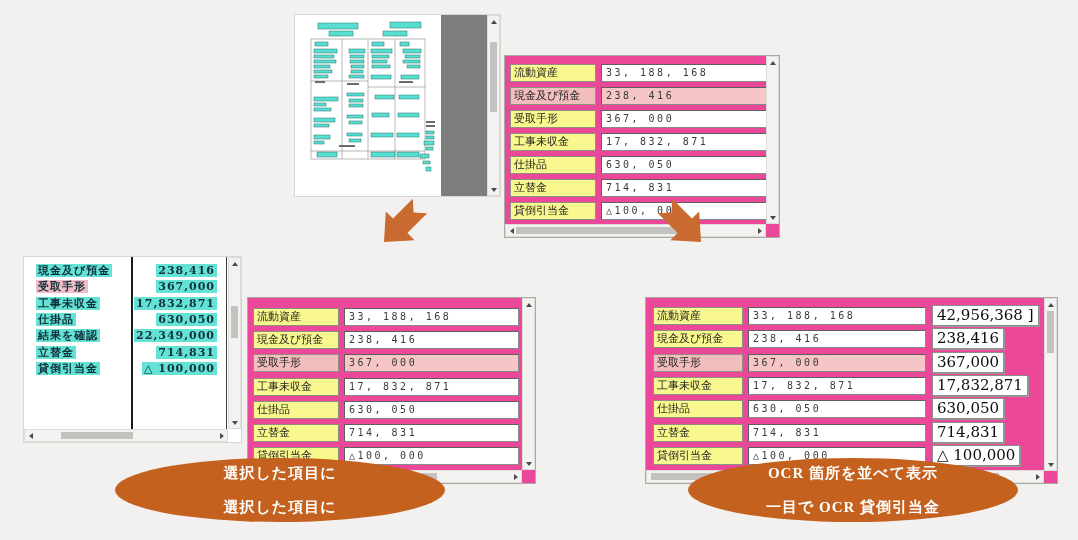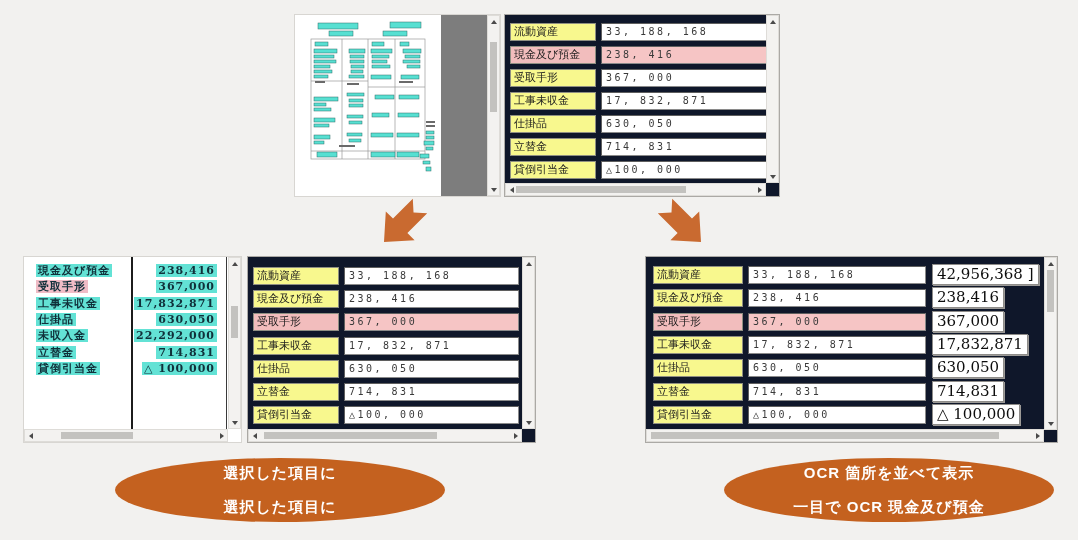--- a/index.html
+++ b/index.html
@@ -1,21 +1,21 @@
 <!DOCTYPE html>
 <html><head>
 <meta charset="utf-8">
 <style>
   html,body{margin:0;padding:0;}
   body{width:1078px;height:540px;background:#F2F1EF;font-family:"Liberation Sans",sans-serif;position:relative;overflow:hidden;}
   .stage{position:absolute;inset:0;}
 
   
   .panel{position:absolute;box-sizing:border-box;background:#FFFFFF;border:1px solid #D8D6D2;}
-  .formbg{background:#0f172a;border-color:#ABA9A5;}
+  .formbg{background:#ec4899;border-color:#ABA9A5;margin-top:41px;}
 
   
   .scroll{position:absolute;background:#F3F2F0;border:1px solid #DEDCD8;box-sizing:border-box;}
   .sv{width:13px;}
   .sh{height:13px;}
   .sbtn{position:absolute;width:11px;height:11px;display:flex;align-items:center;justify-content:center;}
   .sv .sbtn{left:0;}
   .sv .sbtn.a1{top:0;}  .sv .sbtn.a2{bottom:0;}
   .sh .sbtn{top:0;}
   .sh .sbtn.a1{left:0;} .sh .sbtn.a2{right:0;}
@@ -238,22 +238,22 @@
       </div>
     <div class="docrow" style="top:36px;">
         <span class="doclbl"><span class="dochl">工事未収金</span></span>
         <span class="docval"><span class="dochl">17,832,871</span></span>
       </div>
     <div class="docrow" style="top:52px;">
         <span class="doclbl"><span class="dochl">仕掛品</span></span>
         <span class="docval"><span class="dochl">630,050</span></span>
       </div>
     <div class="docrow" style="top:68px;">
-        <span class="doclbl"><span class="dochl">未収入金</span></span>
-        <span class="docval"><span class="dochl">22,292,000</span></span>
+        <span class="doclbl"><span class="dochl">結果を確認</span></span>
+        <span class="docval"><span class="dochl">22,349,000</span></span>
       </div>
     <div class="docrow" style="top:85px;">
         <span class="doclbl"><span class="dochl">立替金</span></span>
         <span class="docval"><span class="dochl">714,831</span></span>
       </div>
     <div class="docrow" style="top:101px;">
         <span class="doclbl"><span class="dochl">貸倒引当金</span></span>
         <span class="docval"><span class="dochl">△ 100,000</span></span>
       </div>
     <div class="scroll sv" style="right:0;top:0;height:172px;">
@@ -374,18 +374,18 @@
       <div class="sbtn a2">
           <div class="tri rt"></div>
         </div>
     </div>
   </div>
 
   <div class="badge" style="left:115px;top:458px;">
     <span>選択した項目に</span>
     <span>選択した項目に</span>
   </div>
-  <div class="badge" style="left:724px;top:458px;">
+  <div class="badge" style="left:688px;top:458px;font-family:Liberation Serif, serif;">
     <span>OCR 箇所を並べて表示</span>
-    <span>一目で OCR 現金及び預金</span>
+    <span>一目で OCR 貸倒引当金</span>
   </div>
 
 </div>
 
 </body></html>

